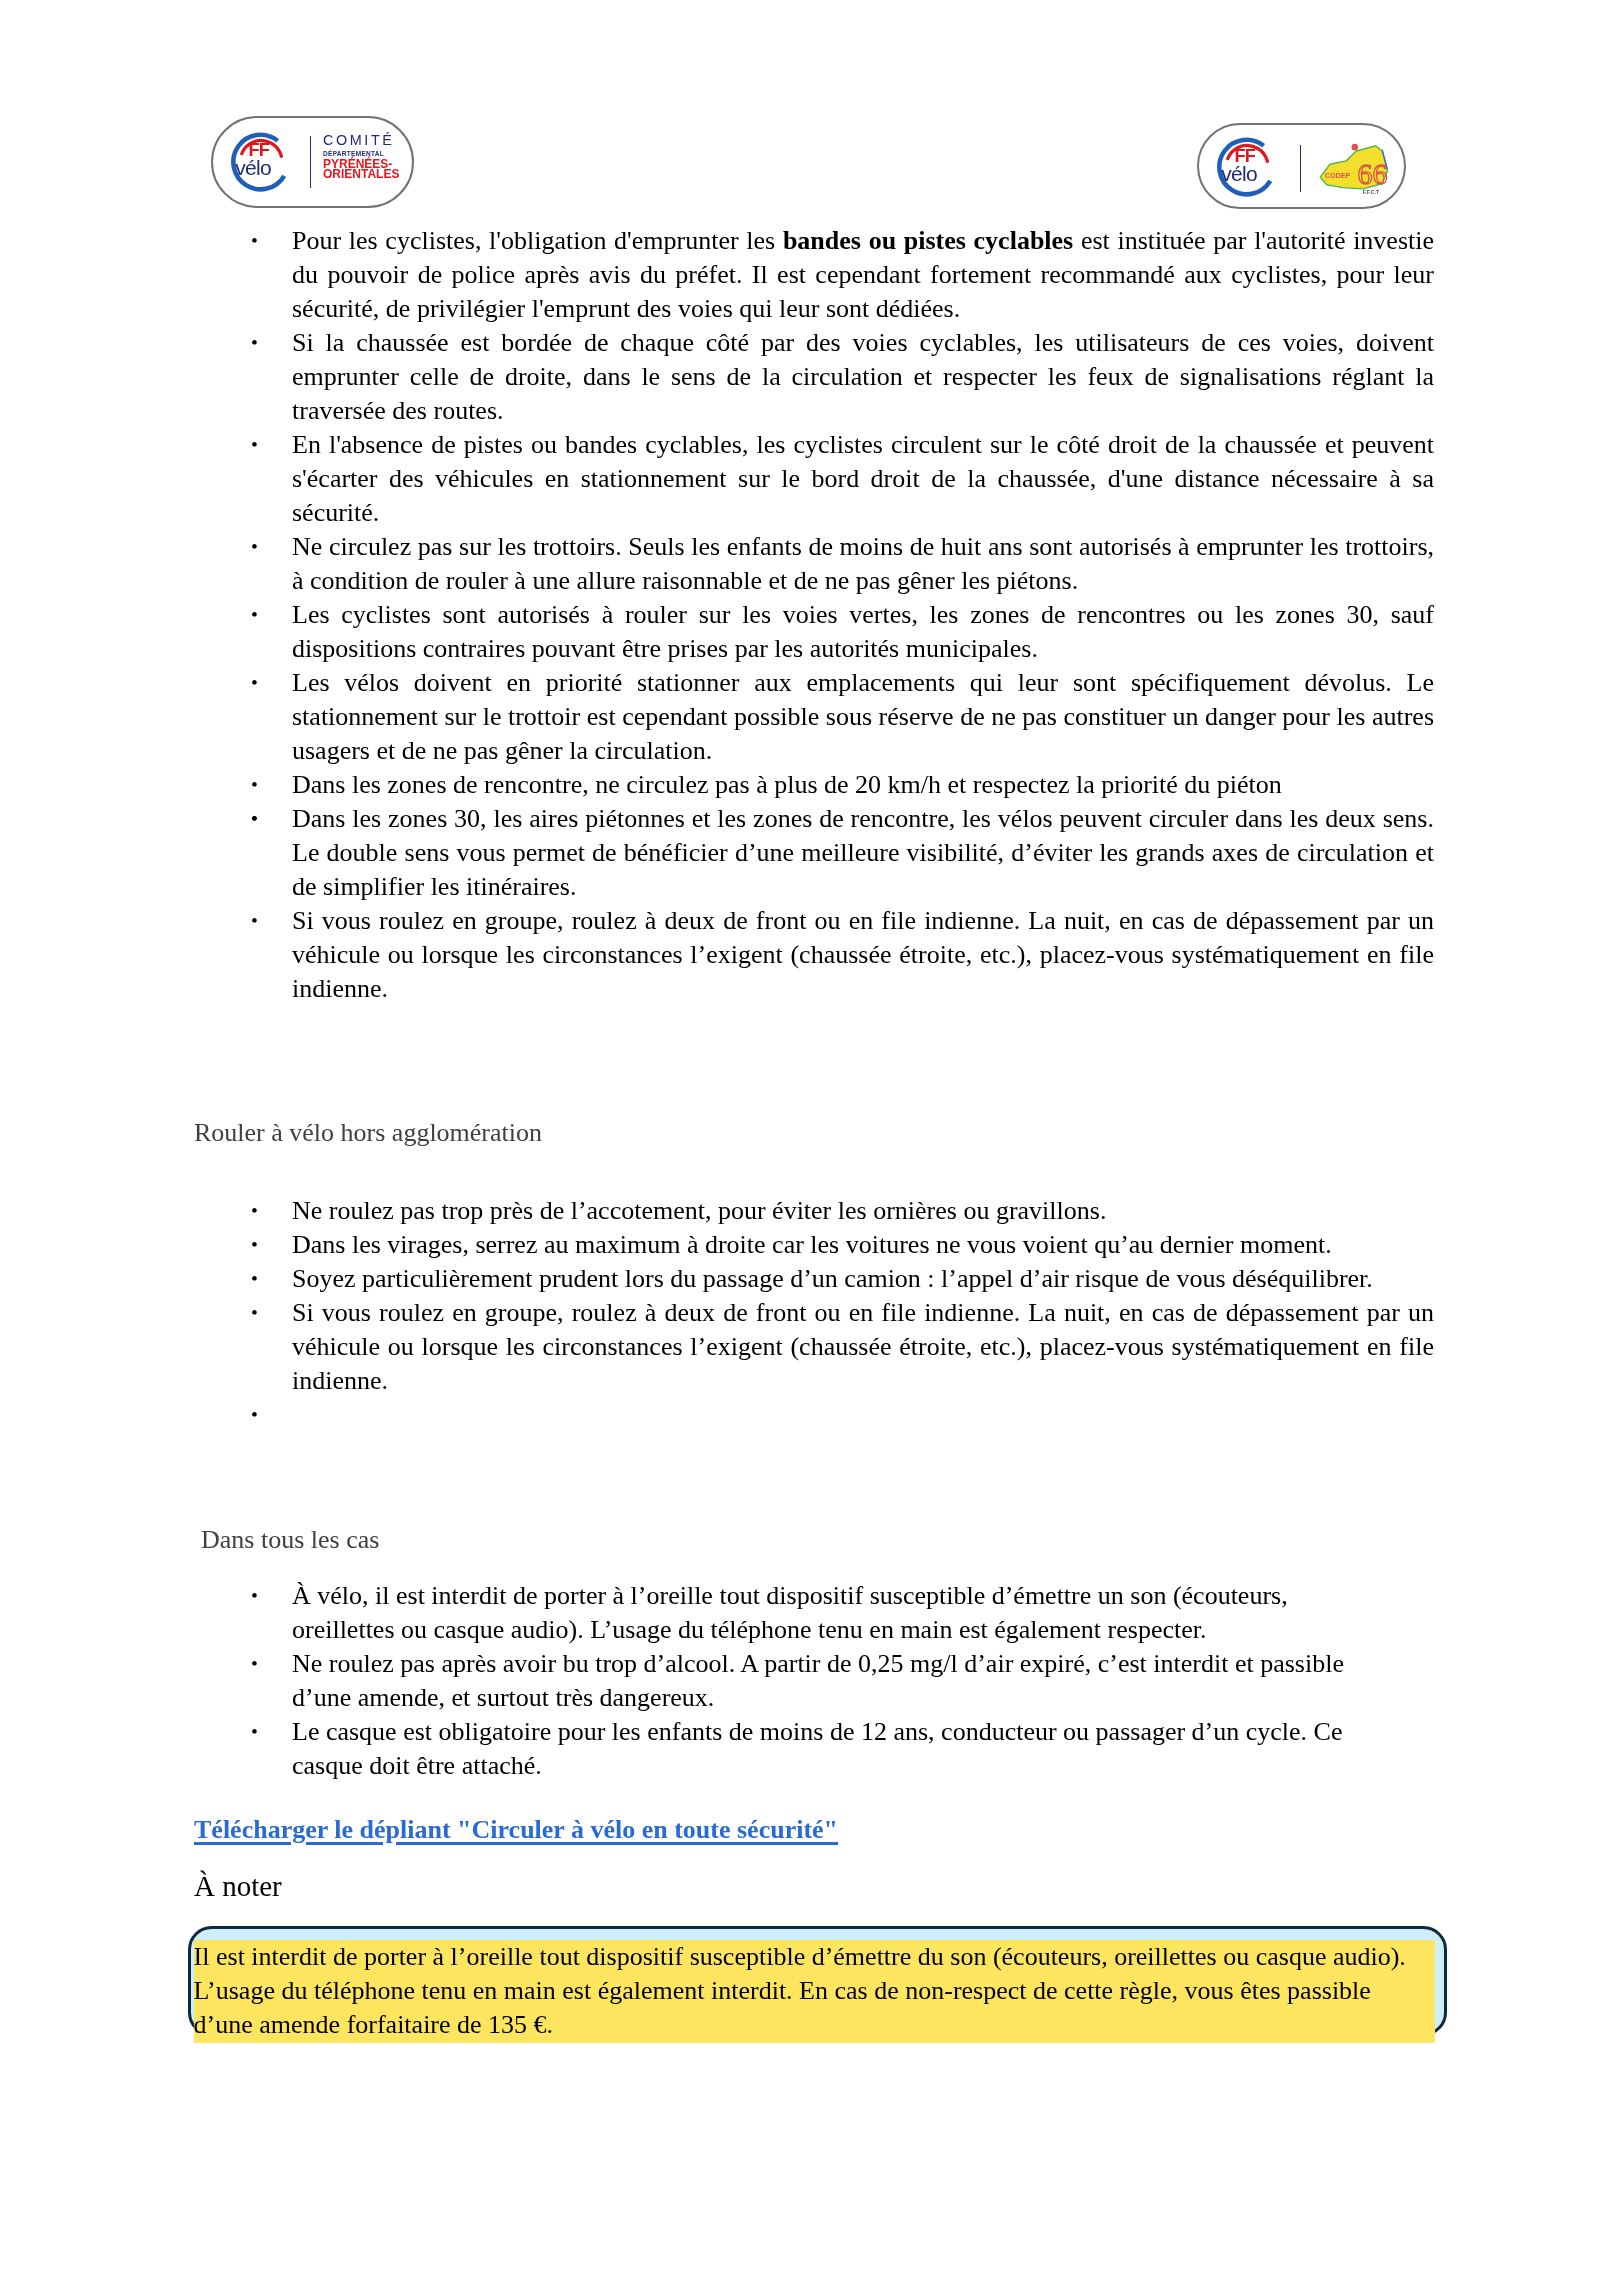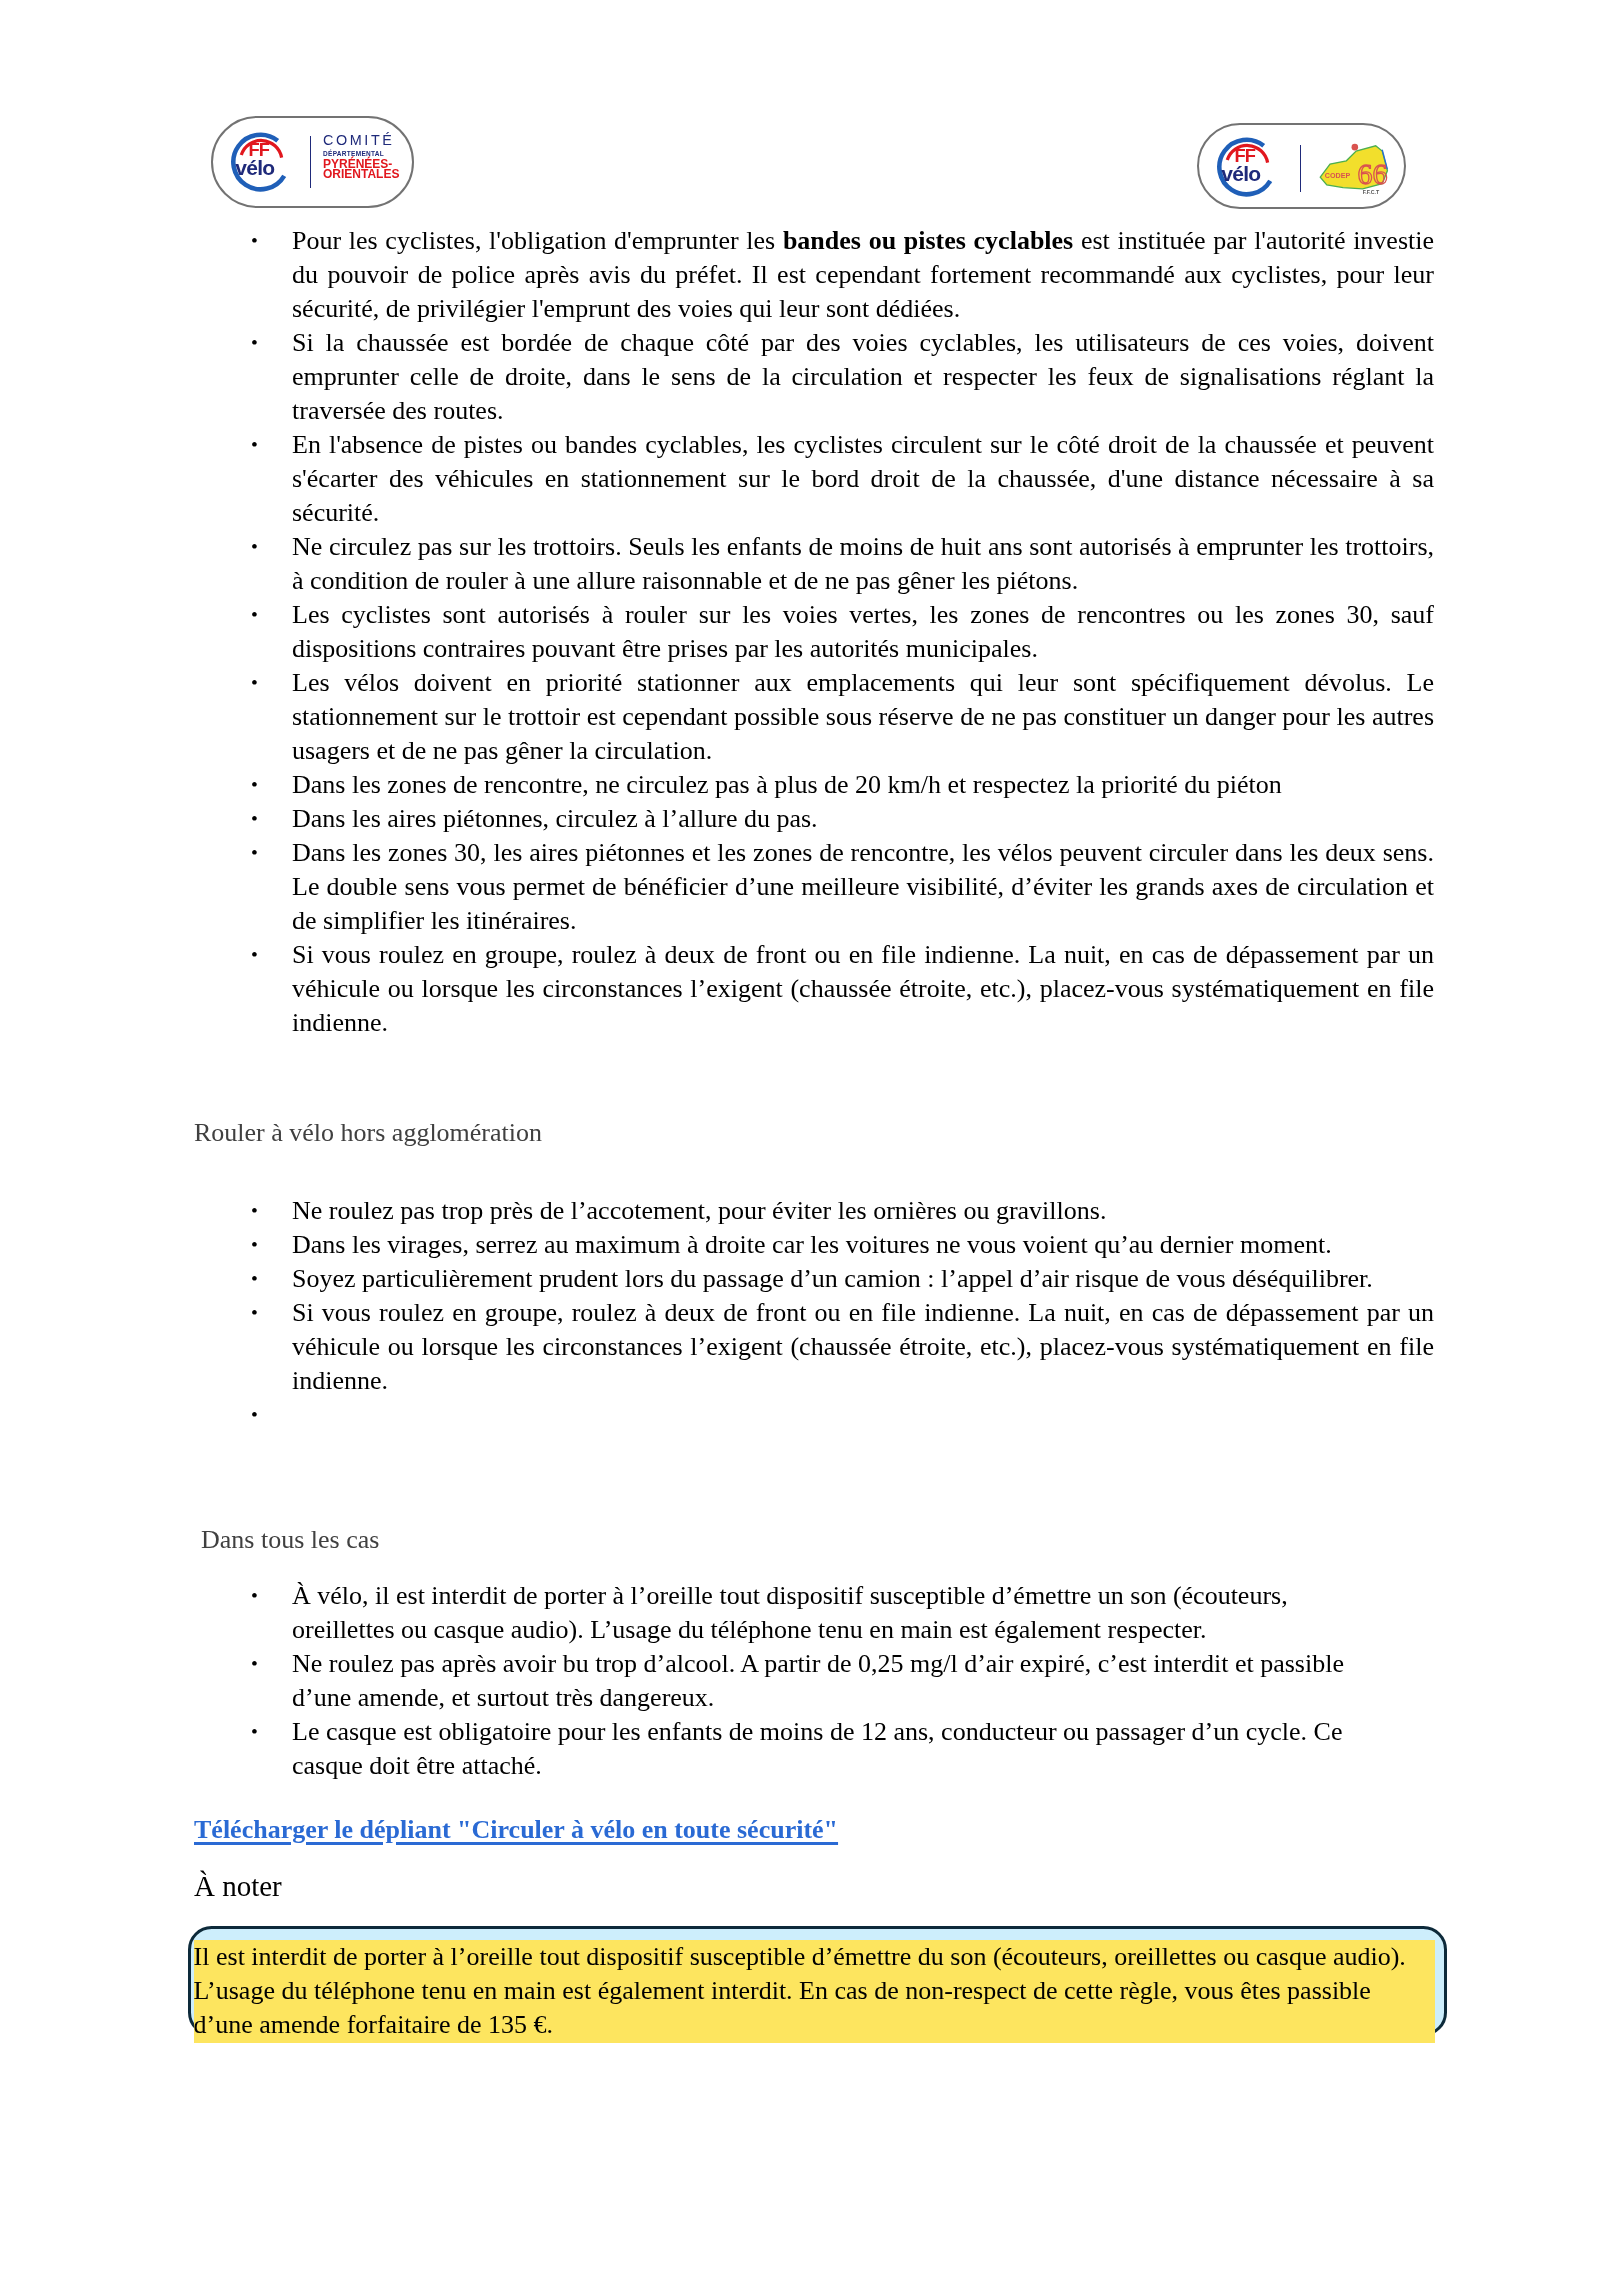--- a/index.html
+++ b/index.html
@@ -3,21 +3,21 @@
 <meta charset="utf-8">
 <style>
   html, body { margin: 0; padding: 0; background: #ffffff; }
   body { width: 1623px; height: 2295px; position: relative; overflow: hidden;
          font-family: "Liberation Serif", "DejaVu Serif", serif; color: #000; }
   .logo { position: absolute; border: 2px solid #737373; border-radius: 52px; background: #fff; box-sizing: border-box; }
   .logo-left { left: 211px; top: 116px; width: 203px; height: 92px; }
   .logo-right { left: 1197px; top: 123px; width: 209px; height: 86px; }
   .ffvelo { position: absolute; width: 65px; height: 65px; }
   .ffvelo .ff { position: absolute; left: 21px; top: 10.5px; font-family: "Liberation Sans", sans-serif; font-weight: bold; font-size: 18.3px; color: #e1171e; letter-spacing: -0.7px; }
-  .ffvelo .velo { position: absolute; left: 7.9px; top: 27.5px; font-family: "Liberation Sans", sans-serif; font-weight: bold; font-size: 21px; color: #1f2a7a; letter-spacing: -0.7px; }
+  .ffvelo .velo { position: absolute; left: 7.9px; top: 27.5px; font-family: "Liberation Sans", sans-serif; font-weight: normal; font-size: 21px; color: #1f2a7a; letter-spacing: -0.7px; }
   .logo-divider { position: absolute; width: 1.3px; background: #1f2a7a; }
   .comite { position: absolute; left: 110px; top: 14.4px; font-family: "Liberation Sans", sans-serif; width: 79px; }
   .comite .c1 { font-size: 14.4px; letter-spacing: 2.6px; color: #1f2a7a; }
   .comite .c2 { font-size: 6.5px; font-weight: bold; color: #1f2a7a; letter-spacing: 0.3px; margin-top: 1.3px; }
   .comite .c3 { font-size: 12px; font-weight: bold; color: #e1171e; line-height: 10.5px; margin-top: 2px; }
   .codep { position: absolute; left: 118px; top: 13px; width: 75px; height: 60px; }
   ul.blist { position: absolute; margin: 0; padding: 0; list-style: none; font-size: 26px; line-height: 34px; }
   ul.blist li { position: relative; padding-left: 0; }
   ul.blist li .bullet { position: absolute; left: -41px; top: 0; font-size: 19.6px; }
   .justify { text-align: justify; }
@@ -79,21 +79,21 @@
   <li>
     <span class="bullet">•</span>
     <span>Pour les cyclistes, l'obligation d'emprunter les </span><b>bandes ou pistes cyclables</b><span> est instituée par l'autorité investie du pouvoir de police après avis du préfet. Il est cependant fortement recommandé aux cyclistes, pour leur sécurité, de privilégier l'emprunt des voies qui leur sont dédiées.</span>
   </li>
   <li><span class="bullet">•</span><span>Si la chaussée est bordée de chaque côté par des voies cyclables, les utilisateurs de ces voies, doivent emprunter celle de droite, dans le sens de la circulation et respecter les feux de signalisations réglant la traversée des routes.</span></li>
   <li><span class="bullet">•</span><span>En l'absence de pistes ou bandes cyclables, les cyclistes circulent sur le côté droit de la chaussée et peuvent s'écarter des véhicules en stationnement sur le bord droit de la chaussée, d'une distance nécessaire à sa sécurité.</span></li>
   <li><span class="bullet">•</span><span>Ne circulez pas sur les trottoirs. Seuls les enfants de moins de huit ans sont autorisés à emprunter les trottoirs, à condition de rouler à une allure raisonnable et de ne pas gêner les piétons.</span></li>
   <li><span class="bullet">•</span><span>Les cyclistes sont autorisés à rouler sur les voies vertes, les zones de rencontres ou les zones 30, sauf dispositions contraires pouvant être prises par les autorités municipales.</span></li>
   <li><span class="bullet">•</span><span>Les vélos doivent en priorité stationner aux emplacements qui leur sont spécifiquement dévolus. Le stationnement sur le trottoir est cependant possible sous réserve de ne pas constituer un danger pour les autres usagers et de ne pas gêner la circulation.</span></li>
   <li><span class="bullet">•</span><span>Dans les zones de rencontre, ne circulez pas à plus de 20 km/h et respectez la priorité du piéton</span></li>
-  <li><span class="bullet">•</span><span>Dans les aires piétonnes, circulez à l’allure du pas.</span></li>
+  <li><span class="bullet">•</span></li>
   <li><span class="bullet">•</span><span>Dans les zones 30, les aires piétonnes et les zones de rencontre, les vélos peuvent circuler dans les deux sens. Le double sens vous permet de bénéficier d’une meilleure visibilité, d’éviter les grands axes de circulation et de simplifier les itinéraires.</span></li>
   <li><span class="bullet">•</span><span>Si vous roulez en groupe, roulez à deux de front ou en file indienne. La nuit, en cas de dépassement par un véhicule ou lorsque les circonstances l’exigent (chaussée étroite, etc.), placez-vous systématiquement en file indienne.</span></li>
 </ul>
 
 <div id="h-hors" class="heading">Rouler à vélo hors agglomération</div>
 
 <ul id="list2" class="blist justify">
   <li><span class="bullet">•</span><span>Ne roulez pas trop près de l’accotement, pour éviter les ornières ou gravillons.</span></li>
   <li><span class="bullet">•</span><span>Dans les virages, serrez au maximum à droite car les voitures ne vous voient qu’au dernier moment.</span></li>
   <li><span class="bullet">•</span><span>Soyez particulièrement prudent lors du passage d’un camion : l’appel d’air risque de vous déséquilibrer.</span></li>

